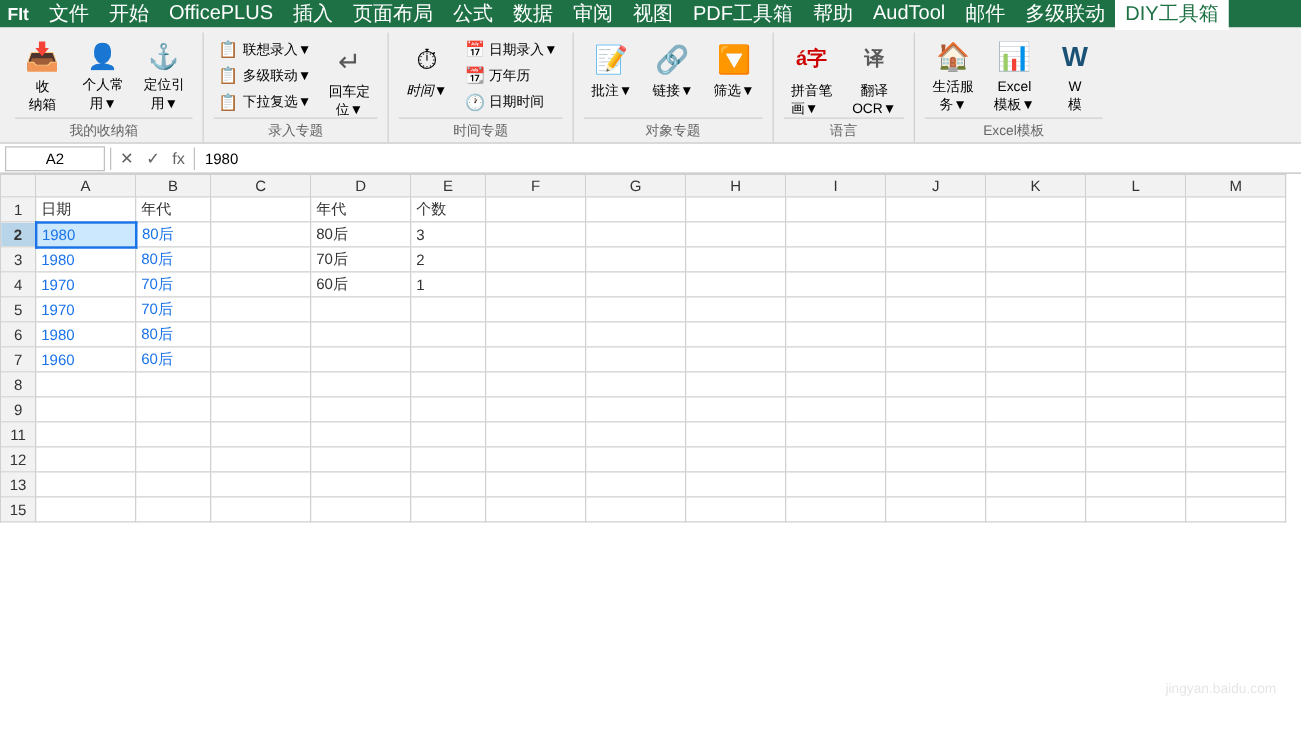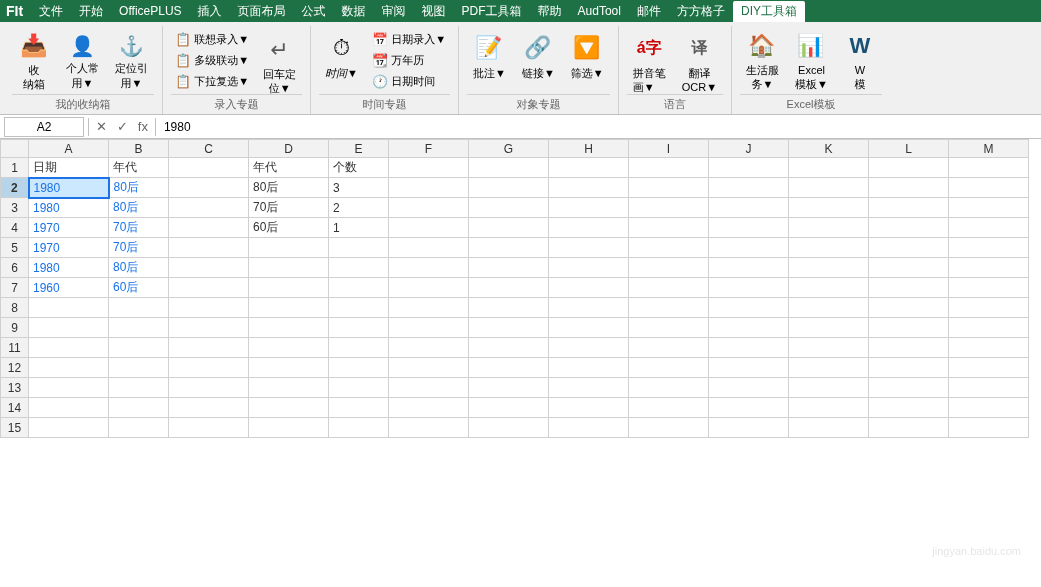--- a/index.html
+++ b/index.html
@@ -9,21 +9,21 @@
     .menu-bar {
       display: flex;
       align-items: center;
       background: #1e7145;
       height: 22px;
       padding: 0 4px;
     }
     .menu-item {
       color: #fff;
       padding: 2px 8px;
-      font-size: 12px;
+      font-size: 16px;
       cursor: pointer;
       white-space: nowrap;
     }
     .menu-item.active { background: #fff; color: #1e7145; border-radius: 2px 2px 0 0; }
 
     
     .ribbon {
       background: #f0f0f0;
       border-bottom: 1px solid #c0c0c0;
     }
@@ -236,21 +236,21 @@
   <span class="menu-item">插入</span>
   <span class="menu-item">页面布局</span>
   <span class="menu-item">公式</span>
   <span class="menu-item">数据</span>
   <span class="menu-item">审阅</span>
   <span class="menu-item">视图</span>
   <span class="menu-item">PDF工具箱</span>
   <span class="menu-item">帮助</span>
   <span class="menu-item">AudTool</span>
   <span class="menu-item">邮件</span>
-  <span class="menu-item">方方格子</span>
+  <span class="menu-item">多级联动</span>
   <span class="menu-item active">DIY工具箱</span>
 </div>
 
 <div class="ribbon">
   <div class="ribbon-content">
 
     <div class="ribbon-group">
       <div class="ribbon-group-content">
         <div class="ribbon-btn-large">
           <div class="icon-large">📥</div>
@@ -586,36 +586,20 @@
           <td class="cell" style="width: 80px;"></td>
           <td class="cell" style="width: 80px;"></td>
           <td class="cell" style="width: 80px;"></td>
           <td class="cell" style="width: 80px;"></td>
           <td class="cell" style="width: 80px;"></td>
           <td class="cell" style="width: 80px;"></td>
           <td class="cell" style="width: 80px;"></td>
           <td class="cell" style="width: 80px;"></td>
         </tr>
         <tr>
-          <th class="row-header">14</th>
-          <td class="cell" style="width: 80px;"></td>
-          <td class="cell" style="width: 60px;"></td>
-          <td class="cell" style="width: 80px;"></td>
-          <td class="cell" style="width: 80px;"></td>
-          <td class="cell" style="width: 60px;"></td>
-          <td class="cell" style="width: 80px;"></td>
-          <td class="cell" style="width: 80px;"></td>
-          <td class="cell" style="width: 80px;"></td>
-          <td class="cell" style="width: 80px;"></td>
-          <td class="cell" style="width: 80px;"></td>
-          <td class="cell" style="width: 80px;"></td>
-          <td class="cell" style="width: 80px;"></td>
-          <td class="cell" style="width: 80px;"></td>
-        </tr>
-        <tr>
           <th class="row-header">15</th>
           <td class="cell" style="width: 80px;"></td>
           <td class="cell" style="width: 60px;"></td>
           <td class="cell" style="width: 80px;"></td>
           <td class="cell" style="width: 80px;"></td>
           <td class="cell" style="width: 60px;"></td>
           <td class="cell" style="width: 80px;"></td>
           <td class="cell" style="width: 80px;"></td>
           <td class="cell" style="width: 80px;"></td>
           <td class="cell" style="width: 80px;"></td>

